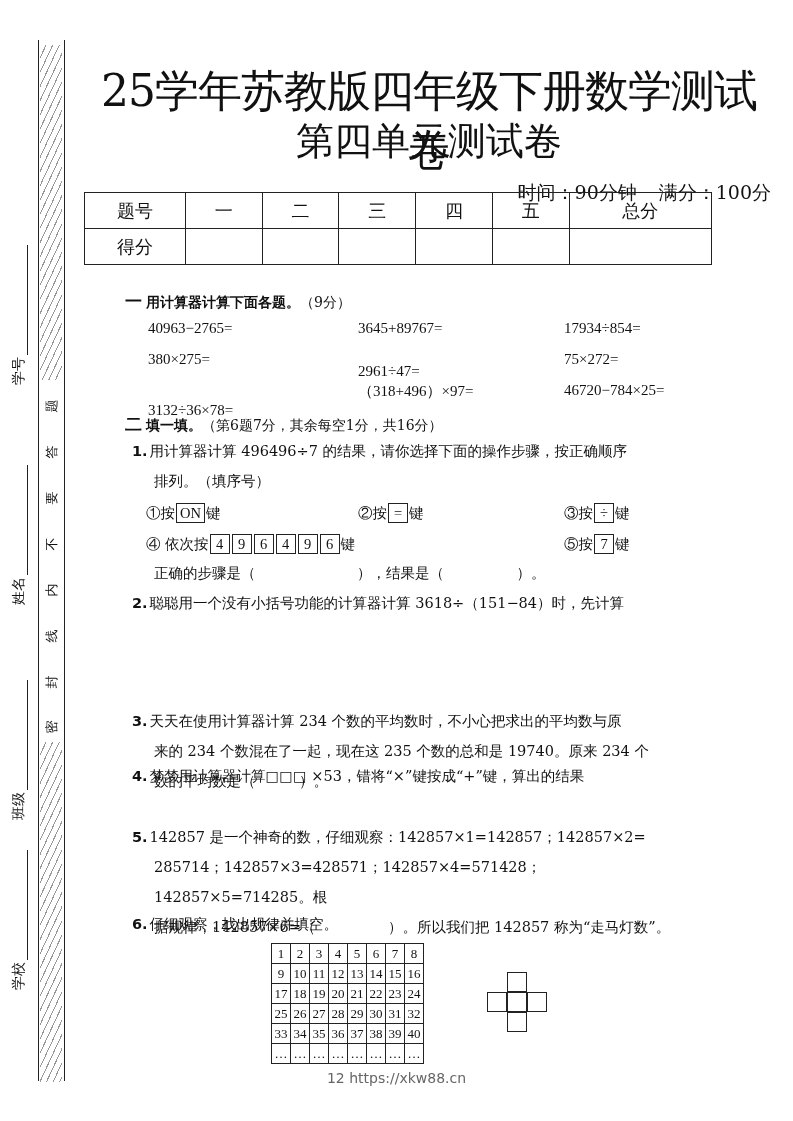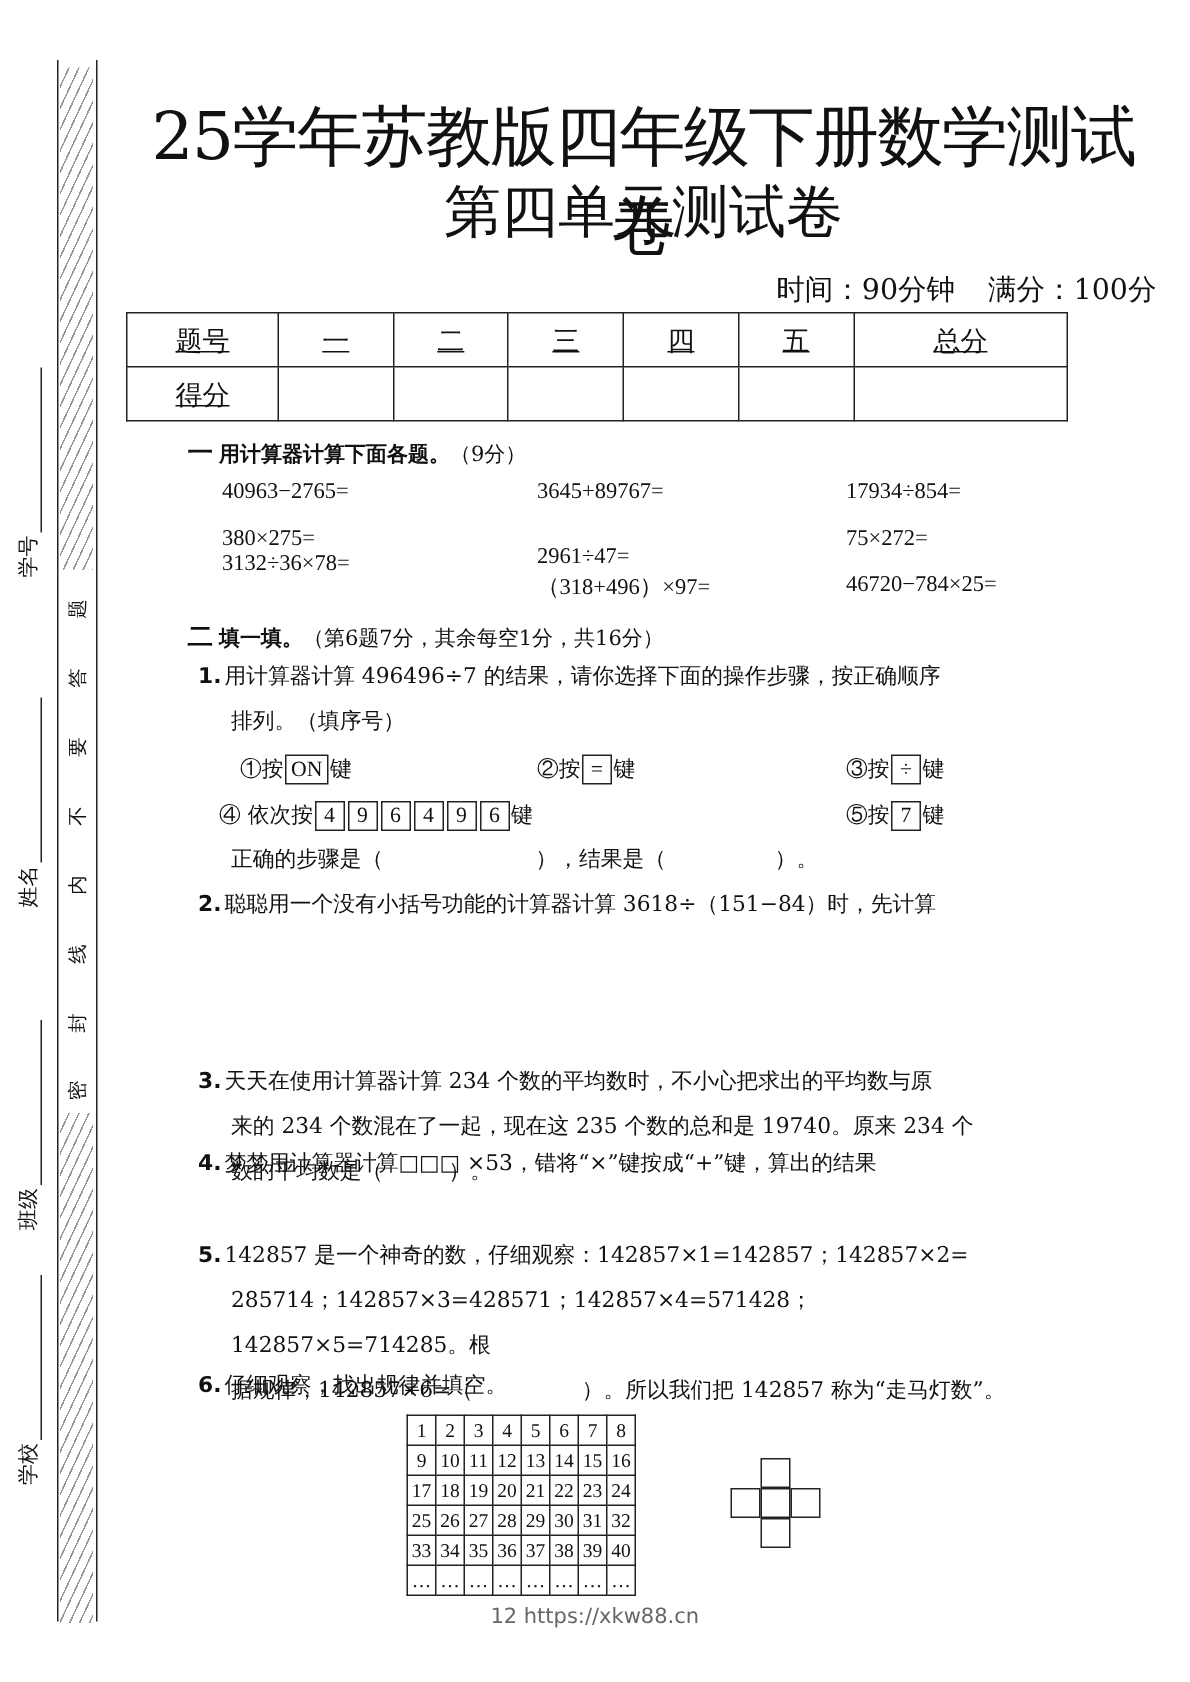--- a/index.html
+++ b/index.html
@@ -18,21 +18,21 @@
   .seal-char { position:absolute; left:44px; width:16px; text-align:center; font-size:13px;
                font-family:"DejaVu Sans", sans-serif; transform: rotate(-90deg); }
 
   .title1 { position:absolute; left:84px; top:62px; width:690px; text-align:center; font-size:44px;
             font-family:"DejaVu Serif", serif; letter-spacing:-1px; }
   .title2 { position:absolute; left:84px; top:116px; width:690px; text-align:center; font-size:38px;
             font-family:"DejaVu Serif", serif; }
   .meta { position:absolute; right:22px; top:180px; font-size:19px; font-family:"DejaVu Serif", serif; }
   .meta span + span { margin-left:22px; }
 
-  table.score { position:absolute; left:84px; top:208px; width:628px; border-collapse:collapse;text-decoration:underline; }
+  table.score { position:absolute; left:84px; top:192px; width:628px; border-collapse:collapse; }
   table.score td { border:1.5px solid #222; height:33px; text-align:center; font-size:18px;
                    font-family:"DejaVu Sans", sans-serif; }
 
   .sec { position:absolute; left:125px; font-size:14px; font-family:"DejaVu Sans", sans-serif; }
   .sec .num { font-weight:bold; font-size:17px; margin-right:4px; }
   .sec .head { font-weight:bold; }
   .sec .pts { font-family:"DejaVu Serif", serif; font-weight:normal; }
 
   .calc { position:absolute; font-size:15px; font-family:"Liberation Serif", serif; }
   .q { position:absolute; left:132px; width:565px; font-size:14.5px; line-height:30px;
@@ -126,33 +126,33 @@
 
 <div class="sec" style="top:290px;">
   <span class="num">一</span><span class="head">用计算器计算下面各题。</span><span class="pts">（9分）</span>
 </div>
 <div class="calc" style="left:148px;top:320px;">40963−2765=</div>
 <div class="calc" style="left:358px;top:320px;">3645+89767=</div>
 <div class="calc" style="left:564px;top:320px;">17934÷854=</div>
 <div class="calc" style="left:148px;top:351px;">380×275=</div>
 <div class="calc" style="left:358px;top:363px;">2961÷47=</div>
 <div class="calc" style="left:564px;top:351px;">75×272=</div>
-<div class="calc" style="left:148px;top:368px;">3132÷36×78=</div>
+<div class="calc" style="left:148px;top:402px;">3132÷36×78=</div>
 <div class="calc" style="left:358px;top:382px;">（318+496）×97=</div>
 <div class="calc" style="left:564px;top:382px;">46720−784×25=</div>
 
 <div class="sec" style="top:413px;">
   <span class="num">二</span><span class="head">填一填。</span><span class="pts">（第6题7分，其余每空1分，共16分）</span>
 </div>
 
 <div class="q" style="top:436px;">
   <div><span class="qn">1.</span><span>用计算器计算 496496÷7 的结果，请你选择下面的操作步骤，按正确顺序</span></div>
   <div class="line2">排列。（填序号）</div>
 </div>
-<div class="step" style="left:160px;top:503px;">
+<div class="step" style="left:146px;top:503px;">
   <span>①按</span><span class="key">ON</span><span>键</span>
 </div>
 <div class="step" style="left:358px;top:503px;">
   <span>②按</span><span class="key">=</span><span>键</span>
 </div>
 <div class="step" style="left:564px;top:503px;">
   <span>③按</span><span class="key">÷</span><span>键</span>
 </div>
 <div class="step" style="left:146px;top:534px;">
   <span>④ 依次按</span><span class="key">4</span><span class="key">9</span><span class="key">6</span><span class="key">4</span><span class="key">9</span><span class="key">6</span><span>键</span>

